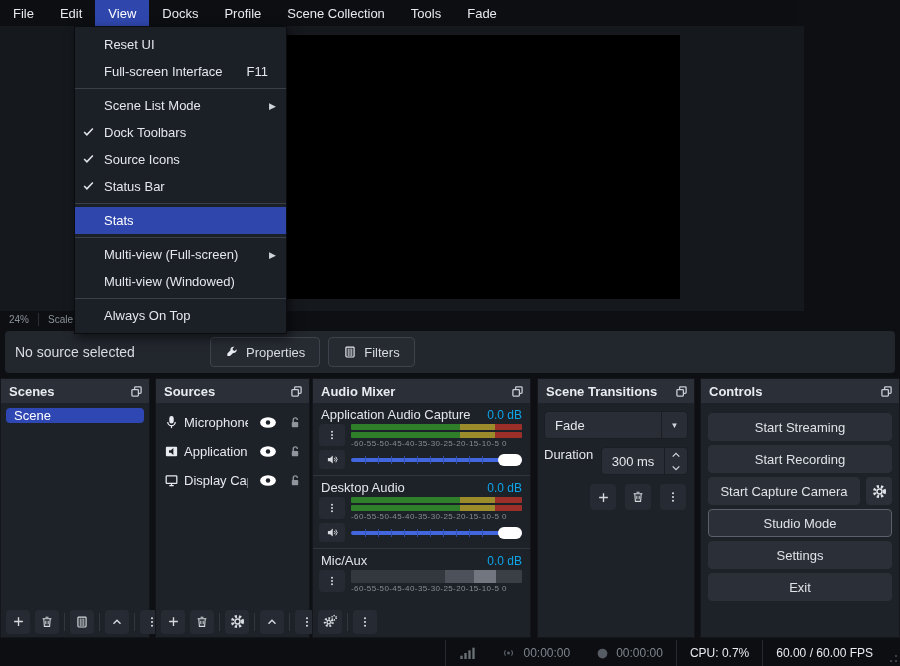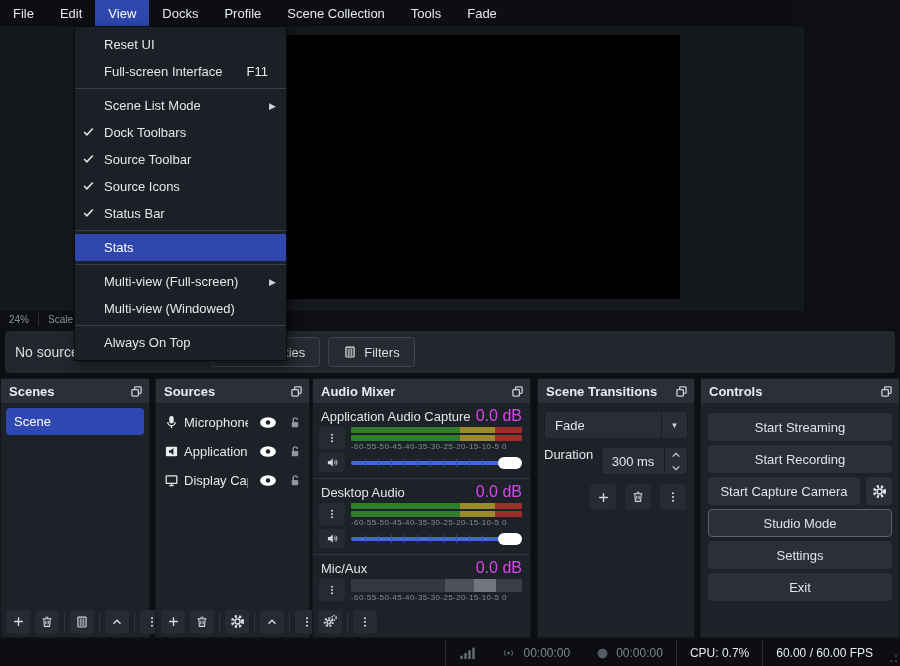--- a/index.html
+++ b/index.html
@@ -35,33 +35,33 @@
     justify-content:space-between; padding:0 6px 0 8px; flex:0 0 auto; }
   .dock-title { font-weight:bold; font-size:13px; color:#e8ebef; white-space:nowrap; }
   .dock-body { flex:1 1 auto; position:relative; overflow:hidden; }
   .dock-toolbar { flex:0 0 auto; height:31px; display:flex; align-items:center; gap:5px;
     padding:0 5px; }
   .tbtn { width:24px; height:24px; flex:0 0 auto; display:flex; align-items:center; justify-content:center;
     background:#262b33; border-radius:4px; color:#d6dae0; }
   .tdiv { width:1px; height:18px; background:#31363e; flex:0 0 auto; }
   .popout { color:#c9ced5; display:flex; }
   
-  .scene-item { margin:5px; height:27px; background:#2e47b2; border-radius:4px;
+  .scene-item { margin:5px; height:15px; background:#2e47b2; border-radius:4px;
     display:flex; align-items:center; padding:0 8px; color:#fff; }
   
   .source-row { height:29px; display:flex; align-items:center; padding:0 6px 0 8px; gap:5px; color:#e6e9ed; }
   .source-name { flex:1 1 auto; overflow:hidden; white-space:nowrap; max-width:64px; }
   .src-ico { color:#e8ebef; display:flex; flex:0 0 auto; }
   .eye-btn, .lock-btn { display:flex; flex:0 0 auto; margin-left:6px; }
   
   .mix-channel { padding:4px 0 6px 0; }
   .mix-channel + .mix-channel { border-top:1px solid #31363e; }
   .mix-name-row { display:flex; justify-content:space-between; align-items:baseline; padding:0 8px 2px 8px; }
   .mix-name { color:#e2e5ea; font-size:13px; white-space:nowrap; }
-  .mix-db { color:#d946ef; font-size:16px; white-space:nowrap; }
+  .mix-db { color:#0ea5e9; font-size:12px; white-space:nowrap; }
   .mix-grid { display:flex; padding:0 8px 0 6px; gap:6px; }
   .mix-btncol { display:flex; flex-direction:column; gap:5px; flex:0 0 auto; }
   .mix-btn { width:26px; height:22px; background:#262b33; border-radius:4px;
     display:flex; align-items:center; justify-content:center; color:#d6dae0; }
   .mix-metercol { flex:1 1 auto; min-width:0; }
   .meter-bar { height:6px; border-radius:1px;
     background:linear-gradient(90deg,#2f7e2a 0 64%,#9c8b2a 64% 84%,#9c2f2a 84% 100%); }
   .meter-bar + .meter-bar { margin-top:2px; }
   .meter-bar.gray { height:13px;
     background:linear-gradient(90deg,#33373e 0 55%,#4d525a 55% 72%,#72777f 72% 85%,#3a3e45 85% 100%); }
@@ -607,28 +607,20 @@
           </svg>
       </span>
       <span>Dock Toolbars</span>
     </div>
     <div class="menu-item">
       <span class="chk">
         <svg width="13" height="13" viewBox="0 0 24 24">
             <path d="M4 13l5 5L20 6.5" fill="none" stroke="currentColor" stroke-width="3"></path>
           </svg>
       </span>
-      <span>Source Toolbar</span>
-    </div>
-    <div class="menu-item">
-      <span class="chk">
-        <svg width="13" height="13" viewBox="0 0 24 24">
-            <path d="M4 13l5 5L20 6.5" fill="none" stroke="currentColor" stroke-width="3"></path>
-          </svg>
-      </span>
       <span>Source Icons</span>
     </div>
     <div class="menu-item">
       <span class="chk">
         <svg width="13" height="13" viewBox="0 0 24 24">
             <path d="M4 13l5 5L20 6.5" fill="none" stroke="currentColor" stroke-width="3"></path>
           </svg>
       </span>
       <span>Status Bar</span>
     </div>

